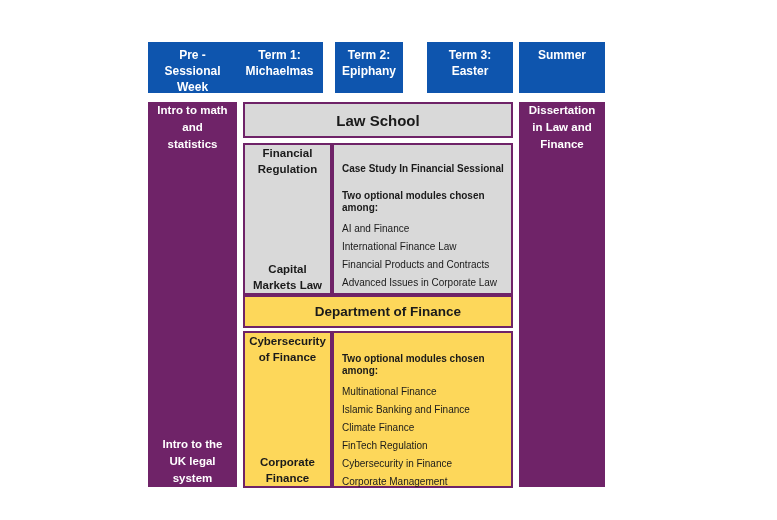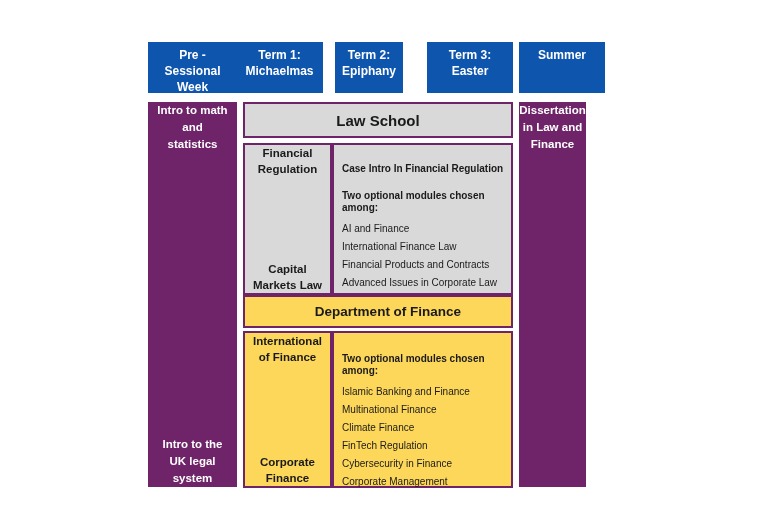--- a/index.html
+++ b/index.html
@@ -99,67 +99,67 @@
 
   <div class="side-col" style="left:148px;width:89px">
     <div class="side-text">Intro to math
 and
 statistics</div>
     <div class="side-text">Intro to the
 UK legal
 system</div>
   </div>
 
-  <div class="side-col" style="left:519px;width:67px">
+  <div class="side-col" style="left:519px;width:86px">
     <div class="side-text">Dissertation
 in Law and
 Finance</div>
   </div>
 
   <div class="mid">
 
     <div class="banner b1">
       <span>Law School</span>
     </div>
 
     <div class="row r1">
       <div class="cell left gray-bg">
         <div class="mod">Financial
 Regulation</div>
         <div class="mod">Capital
 Markets Law</div>
       </div>
       <div class="cell right gray-bg">
         <div class="inner1">
-          <div class="core">Case Intro In Financial Regulation</div>
+          <div class="core">Case Study In Financial Sessional</div>
           <div class="opt-head">Two optional modules chosen among:</div>
           <div class="opt-item">AI and Finance</div>
           <div class="opt-item">International Finance Law</div>
           <div class="opt-item">Financial Products and Contracts</div>
           <div class="opt-item">Advanced Issues in Corporate Law</div>
         </div>
       </div>
     </div>
 
     <div class="banner b2">
       <span>Department of Finance</span>
     </div>
 
     <div class="row r2">
       <div class="cell left yellow-bg">
-        <div class="mod">International
+        <div class="mod">Cybersecurity
 of Finance</div>
         <div class="mod">Corporate
 Finance</div>
       </div>
       <div class="cell right yellow-bg">
         <div class="inner2">
           <div class="opt-head">Two optional modules chosen among:</div>
+          <div class="opt-item">Multinational Finance</div>
           <div class="opt-item">Islamic Banking and Finance</div>
-          <div class="opt-item">Multinational Finance</div>
           <div class="opt-item">Climate Finance</div>
           <div class="opt-item">FinTech Regulation</div>
           <div class="opt-item">Cybersecurity in Finance</div>
           <div class="opt-item">Corporate Management</div>
         </div>
       </div>
     </div>
 
   </div>
 </div>

